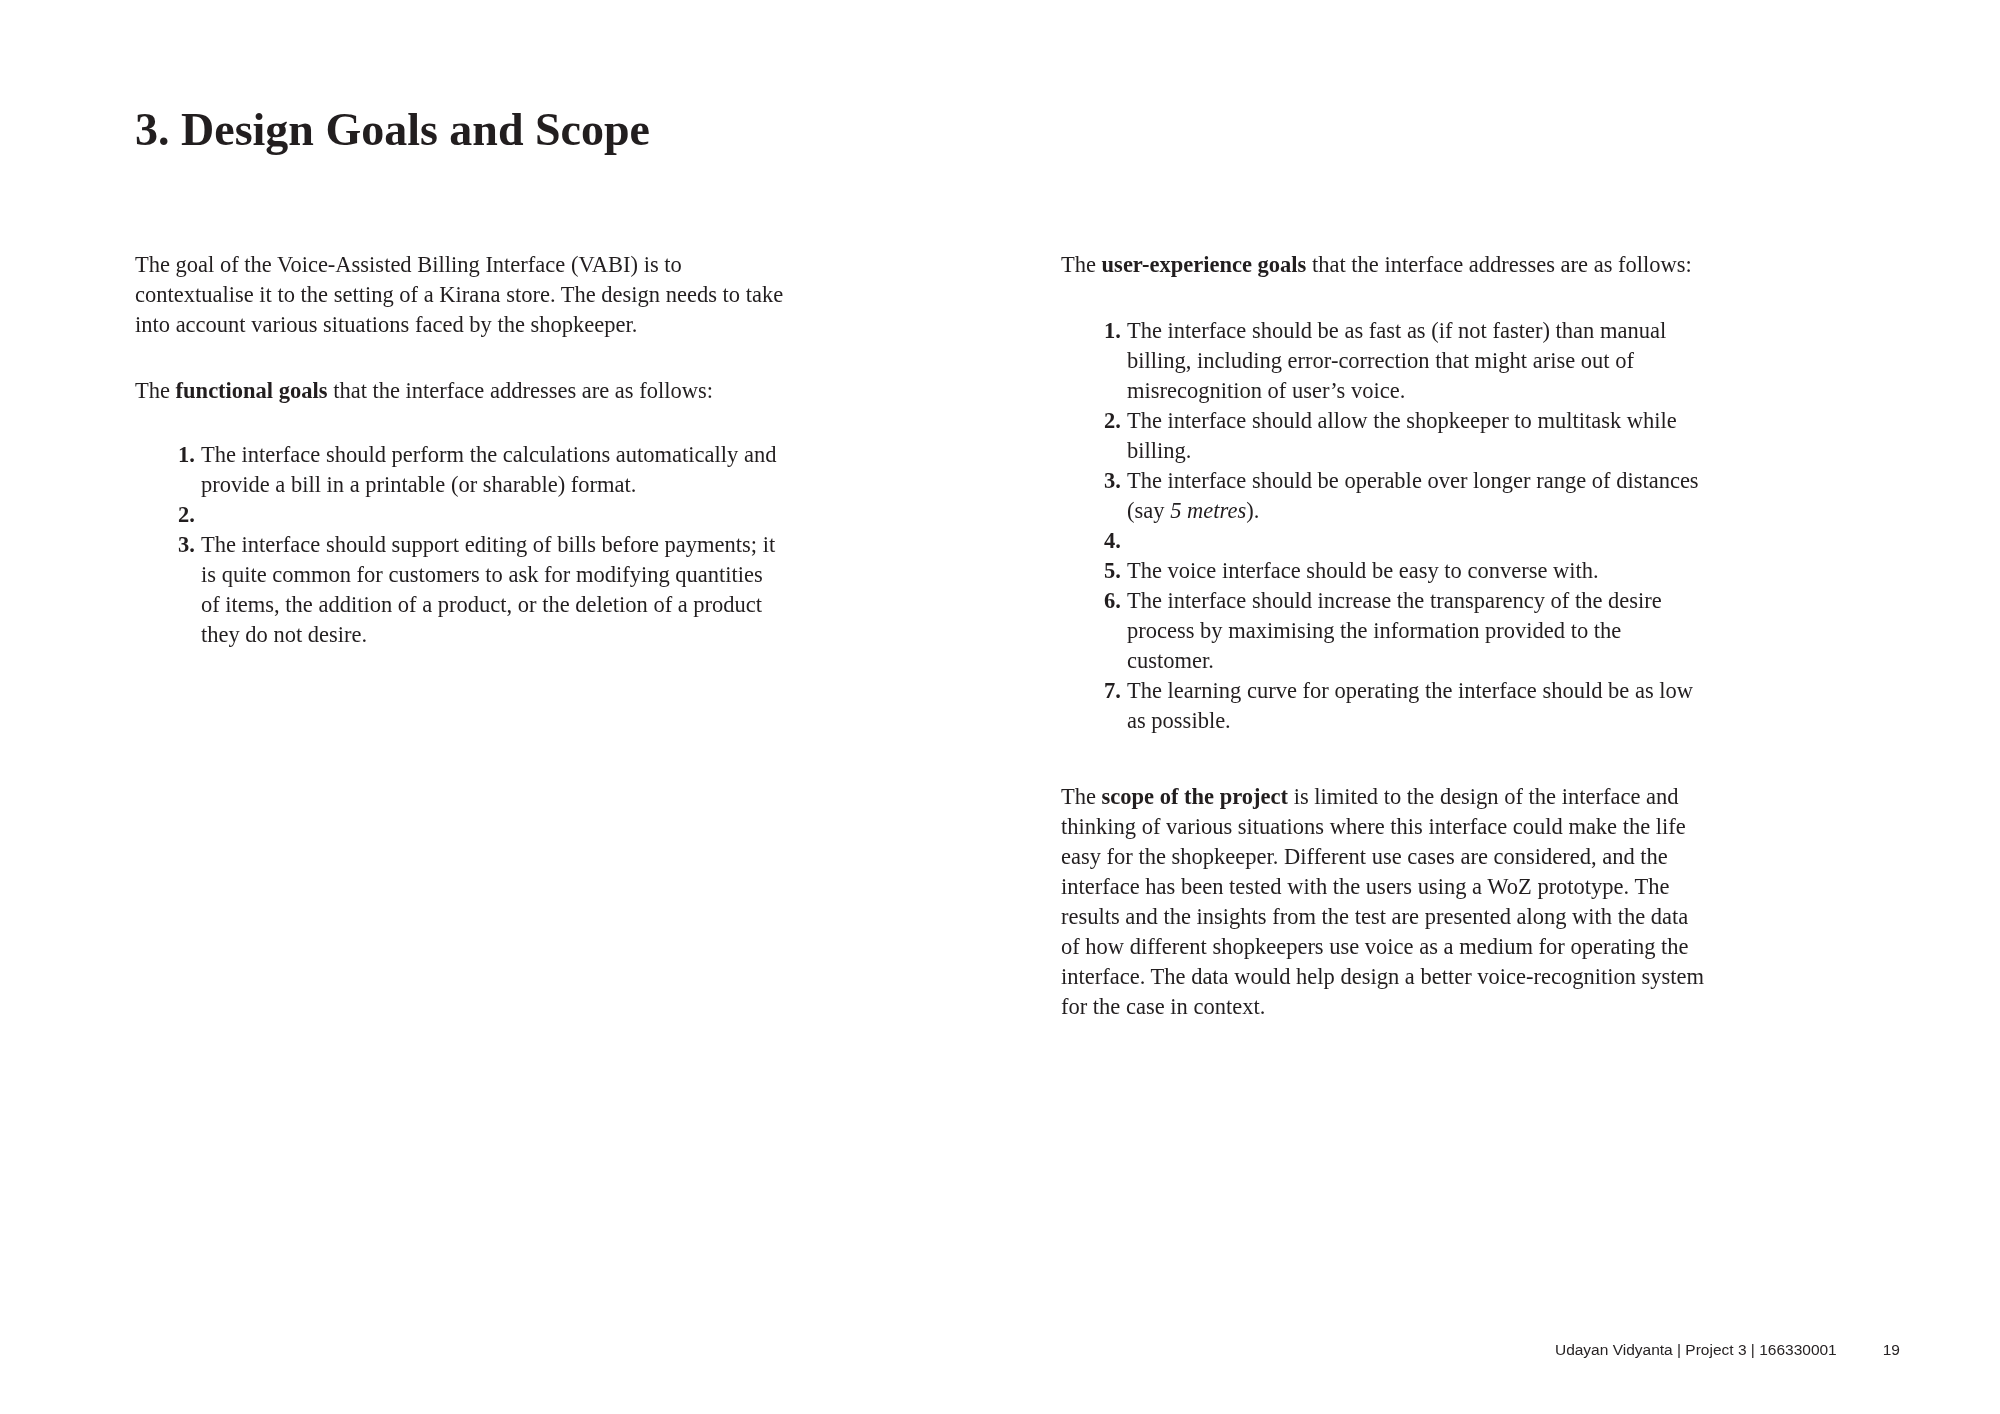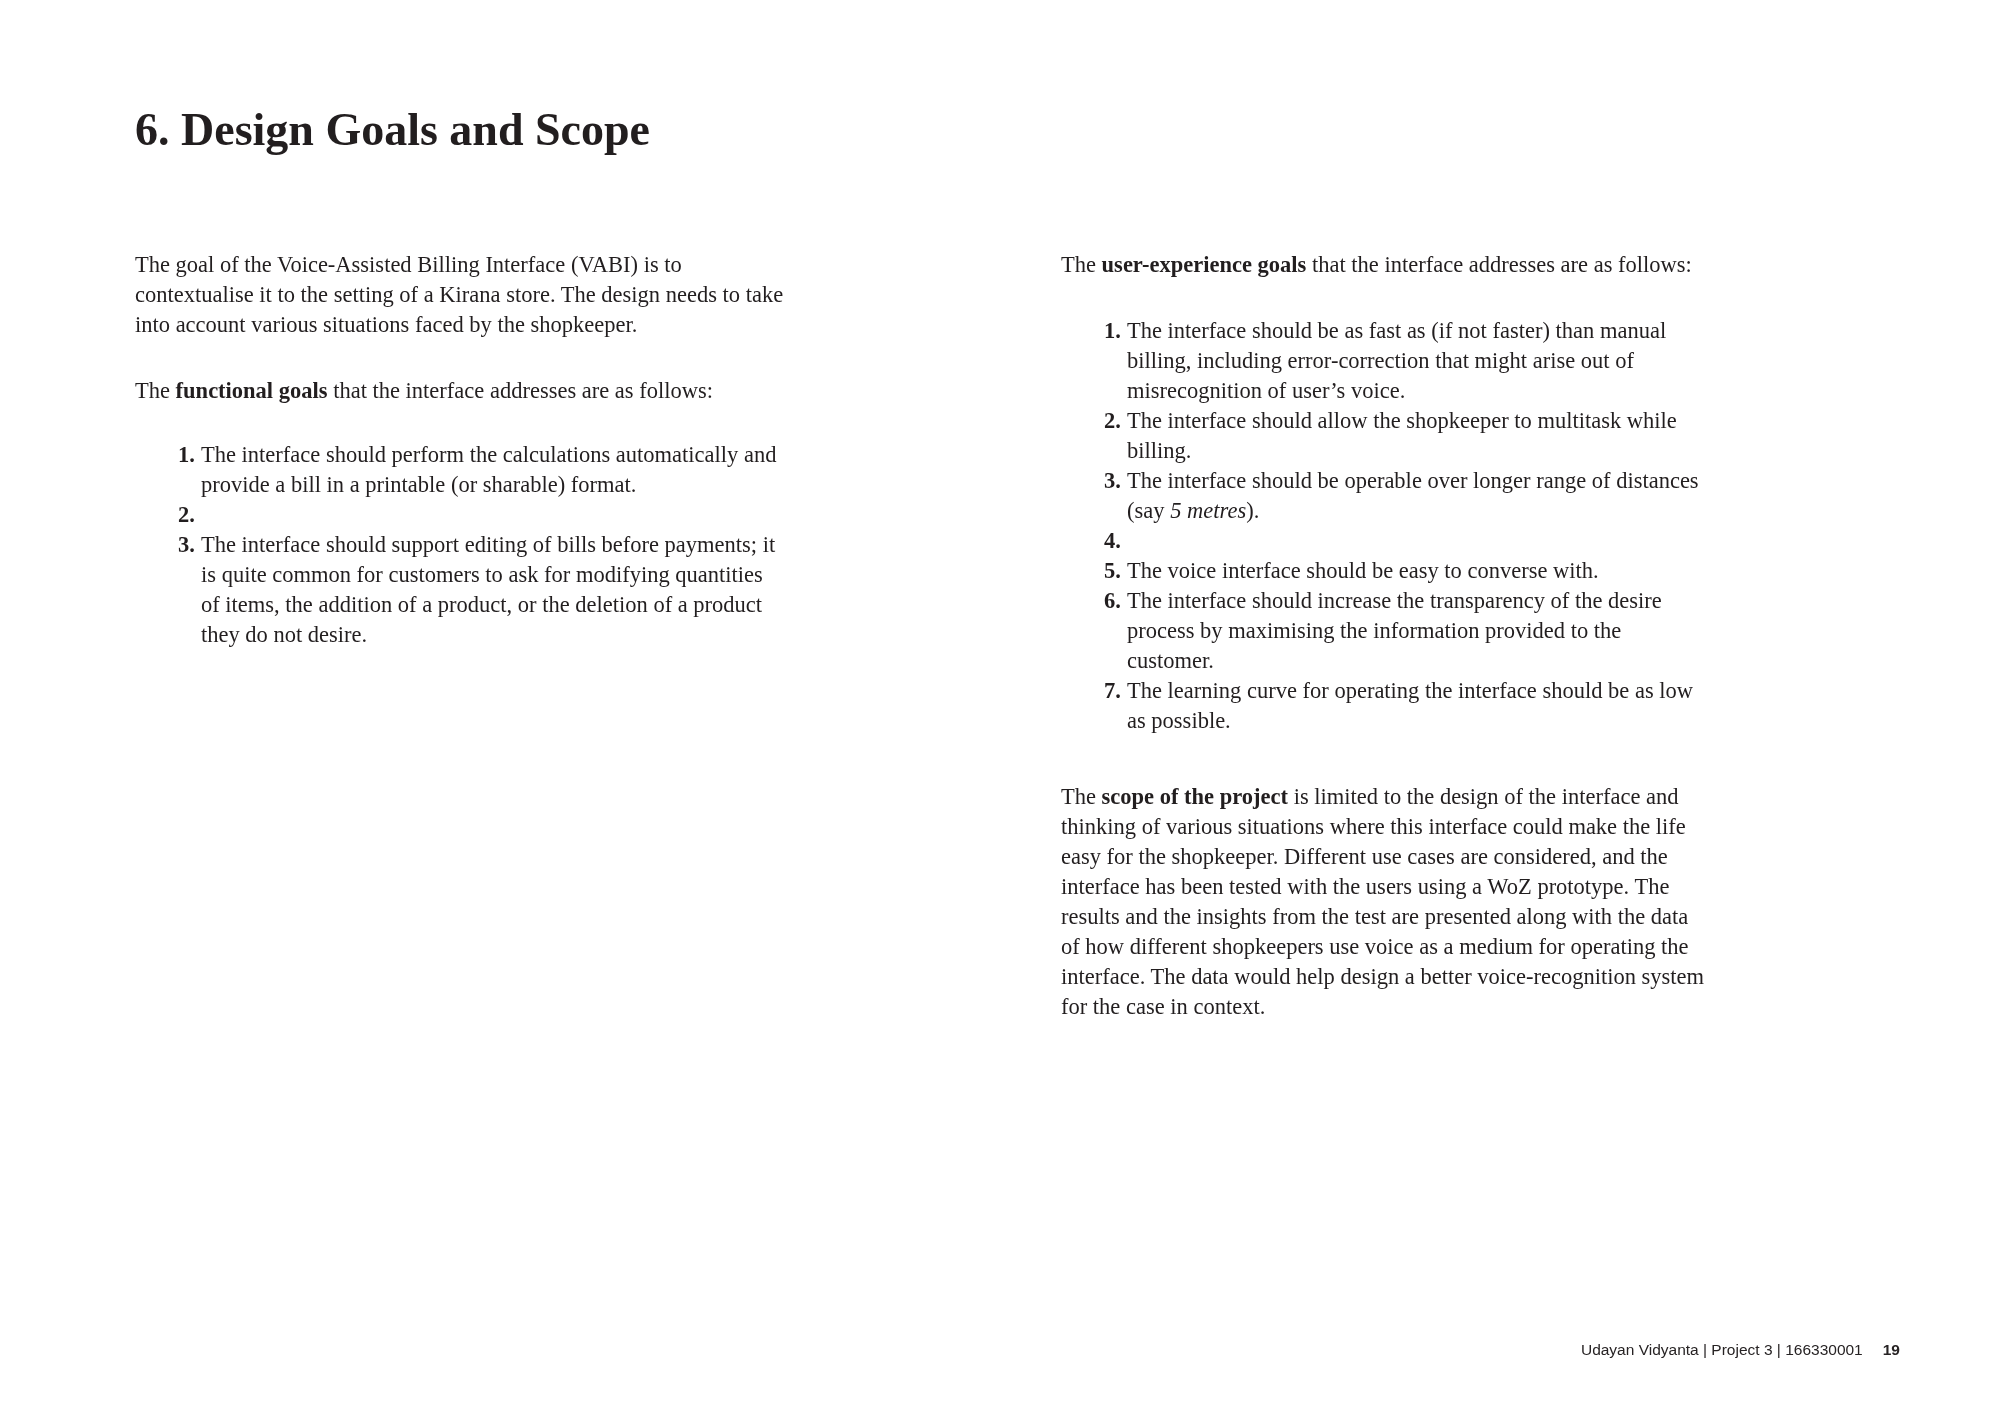--- a/index.html
+++ b/index.html
@@ -44,28 +44,28 @@
   .footer {
     position: absolute;
     top: 1341px;
     left: 0;
     width: 1900px;
     text-align: right;
     font-family: "Liberation Sans", sans-serif;
     font-size: 15.5px;
     color: #272324;
   }
-  .pagenum { font-weight: 700; margin-left: 20px; display: inline-block; }
+  .pagenum { font-weight: 400; margin-left: 46px; display: inline-block; }
 </style>
 </head>
 <body>
 
 <div class="page">
 
-  <h1 class="title">6. Design Goals and Scope</h1>
+  <h1 class="title">3. Design Goals and Scope</h1>
 
   <div class="col col-left">
     <p class="para">The goal of the Voice-Assisted Billing Interface (VABI) is to
 contextualise it to the setting of a Kirana store. The design needs to take
 into account various situations faced by the shopkeeper.</p>
 
     <p class="para lead"><span>The </span><b>functional goals</b><span> that the interface addresses are as follows:</span></p>
 
     <div class="list">
       <div class="li">

